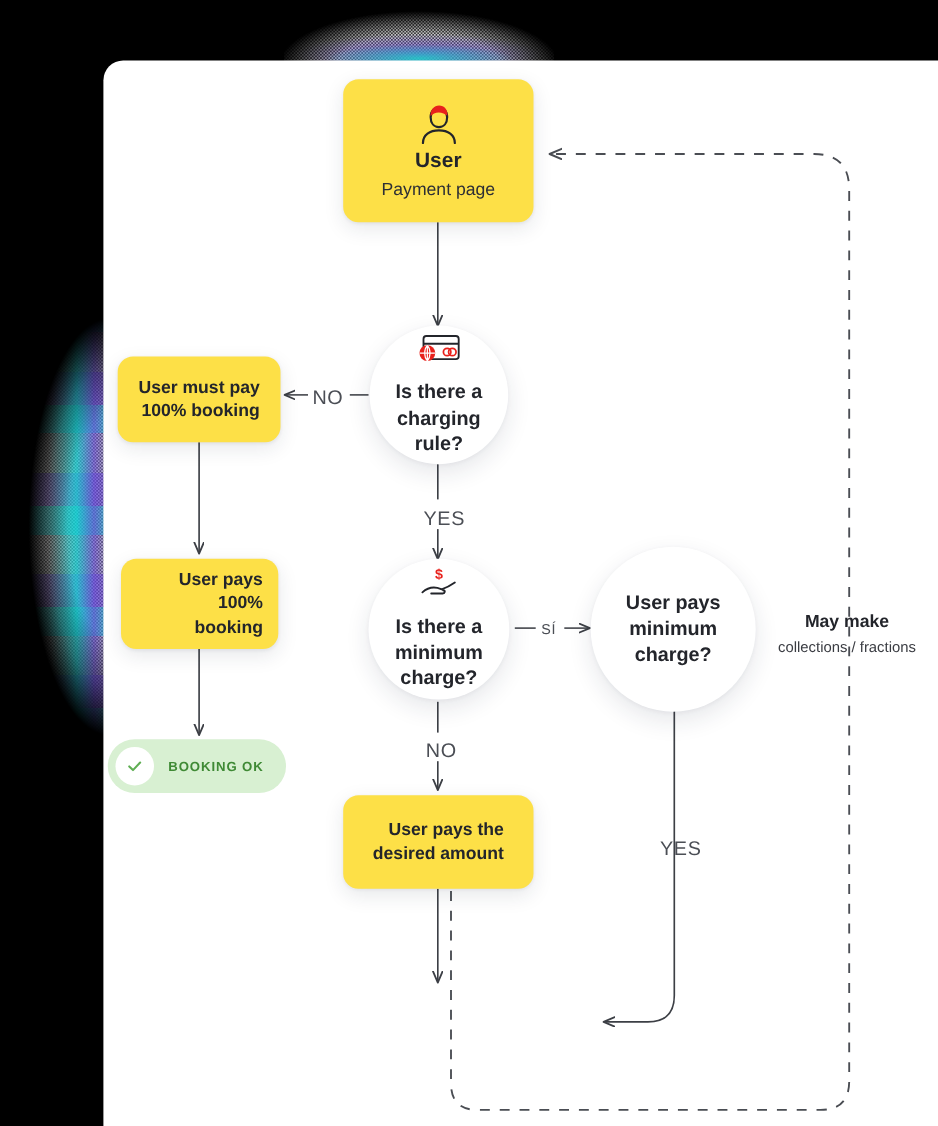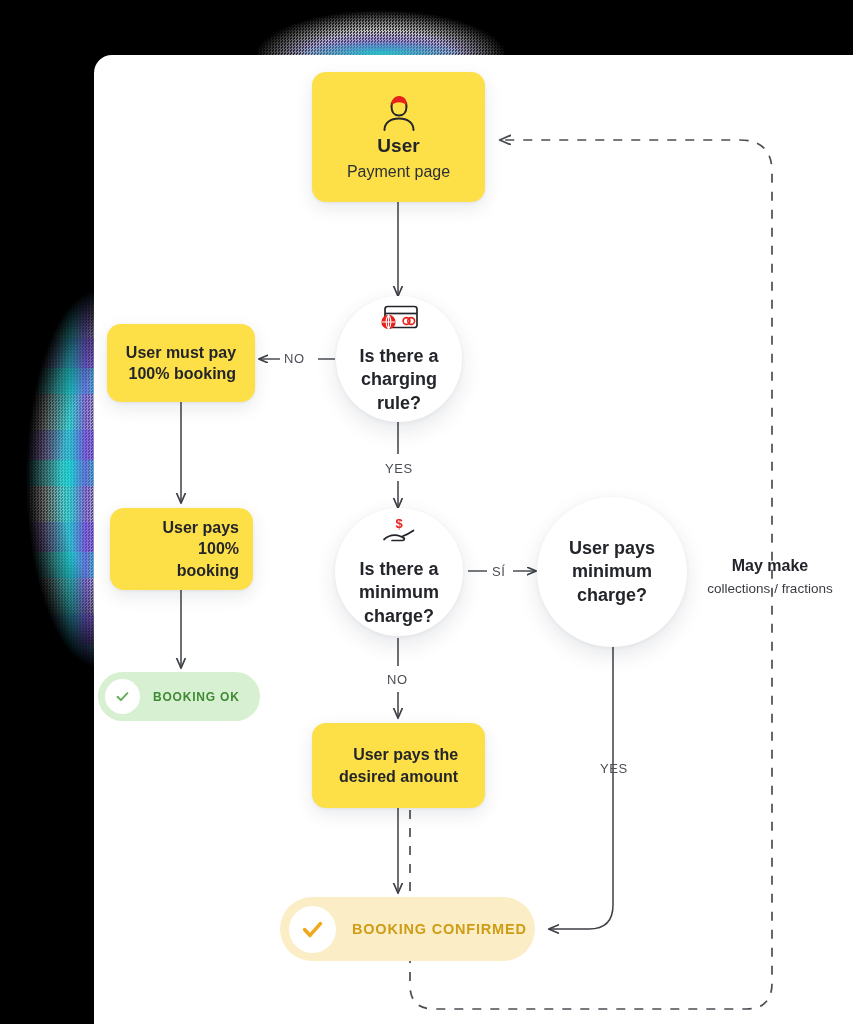--- a/index.html
+++ b/index.html
@@ -128,21 +128,21 @@
     font-weight: bold;
     line-height: 1.3;
     color: #23252b;
     padding: 0 14px;
   }
   .circle .icon { margin-bottom: 8px; }
 
   
   .edge-label {
     position: absolute;
-    font-size: 13px;
+    font-size: 18px;
     color: #4b4e55;
     letter-spacing: 0.6px;
     white-space: nowrap;
   }
 
   
   .pill {
     position: absolute;
     display: flex;
     align-items: center;
@@ -340,27 +340,19 @@
 
   <div class="pill" id="pill-booking-ok">
     <span class="knob">
       <svg width="17" height="17" viewBox="0 0 17 17">
         <path d="M3.5 8.8 L6.9 12.1 L13.4 5.2" fill="none" stroke="#5fae53" stroke-width="1.9" stroke-linecap="round" stroke-linejoin="round"></path>
       </svg>
     </span>
     <span class="pill-label">BOOKING OK</span>
   </div>
 
-  <div class="pill" id="pill-booking-confirmed">
-    <span class="knob">
-      <svg width="27" height="27" viewBox="0 0 27 27">
-        <path d="M5.6 13.6 L11.0 19.4 L21.4 7.6" fill="none" stroke="#f0a91e" stroke-width="3.6" stroke-linecap="round" stroke-linejoin="round"></path>
-      </svg>
-    </span>
-    <span class="pill-label">BOOKING CONFIRMED</span>
-  </div>
 
   <div id="side-note">
     <div class="note-title">May make</div>
     <div class="note-sub">collections / fractions</div>
   </div>
 
 </div>
 
 </body></html>

